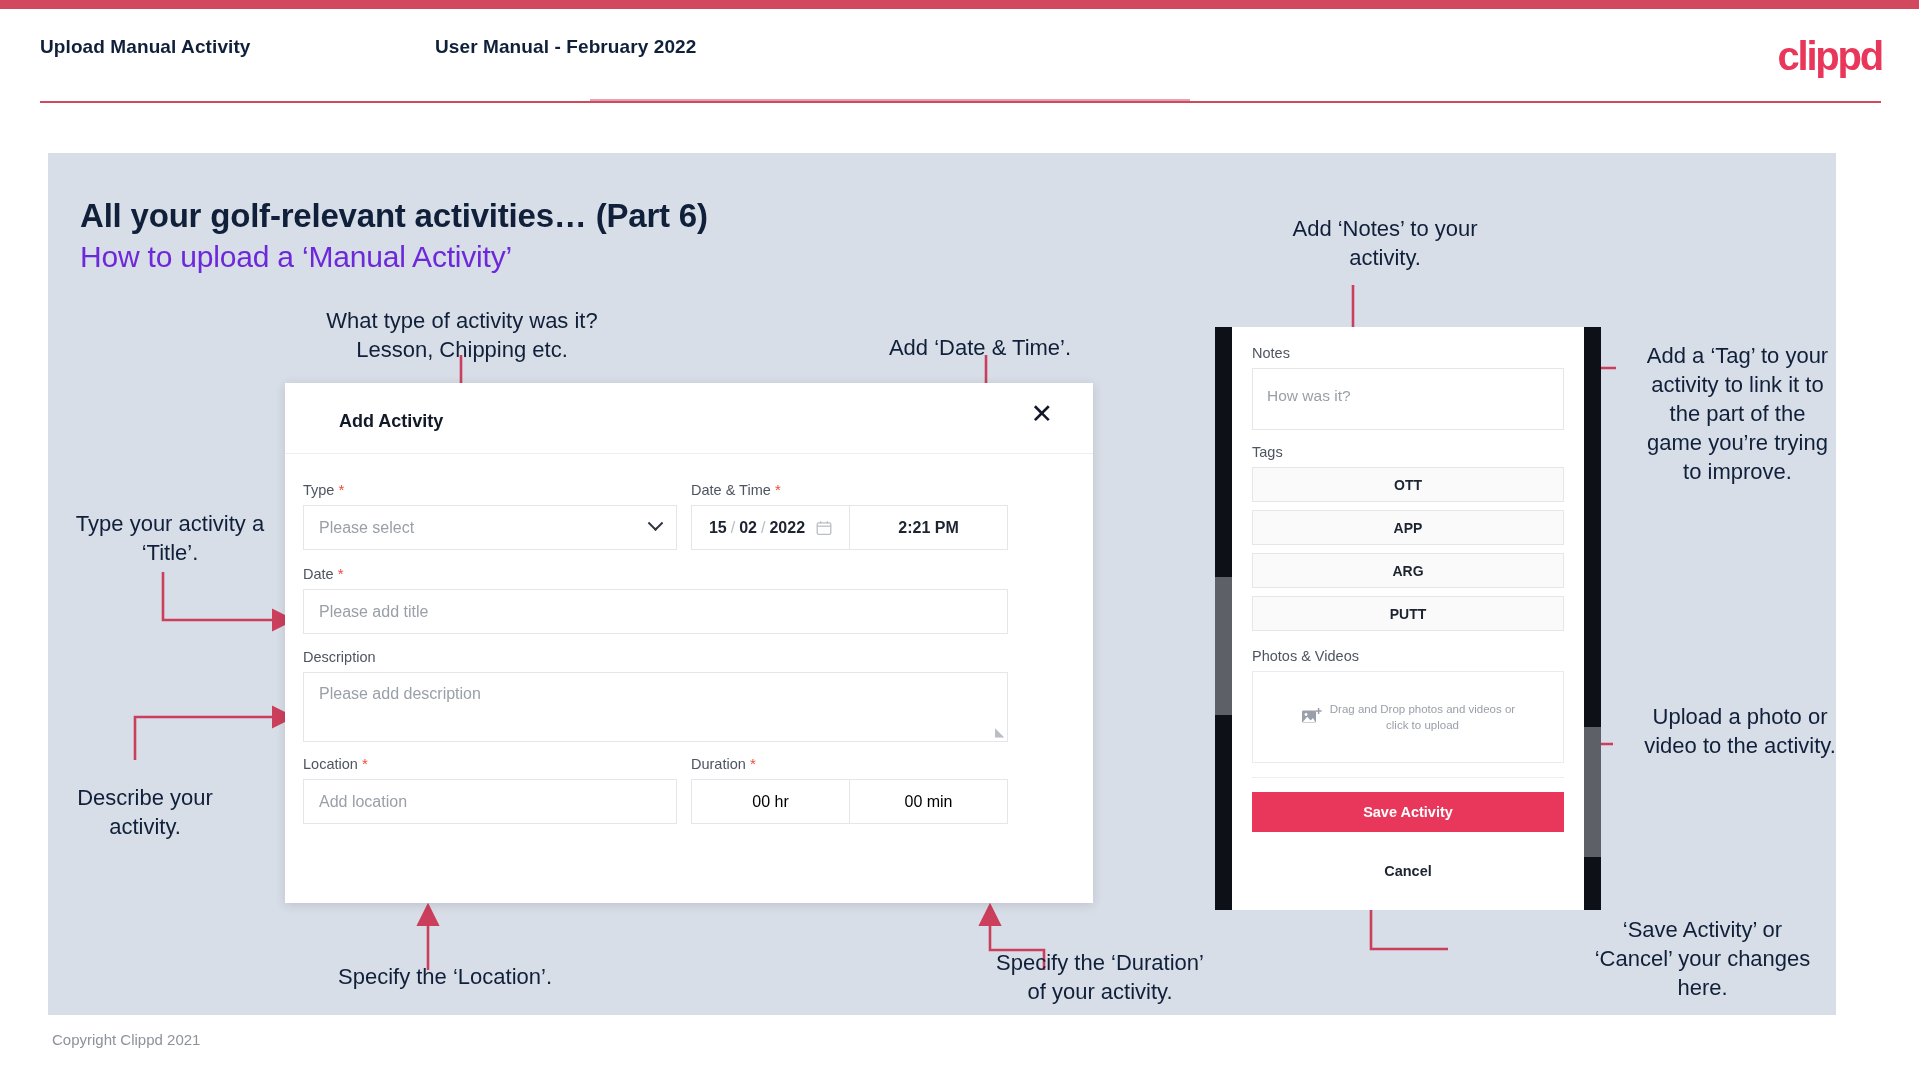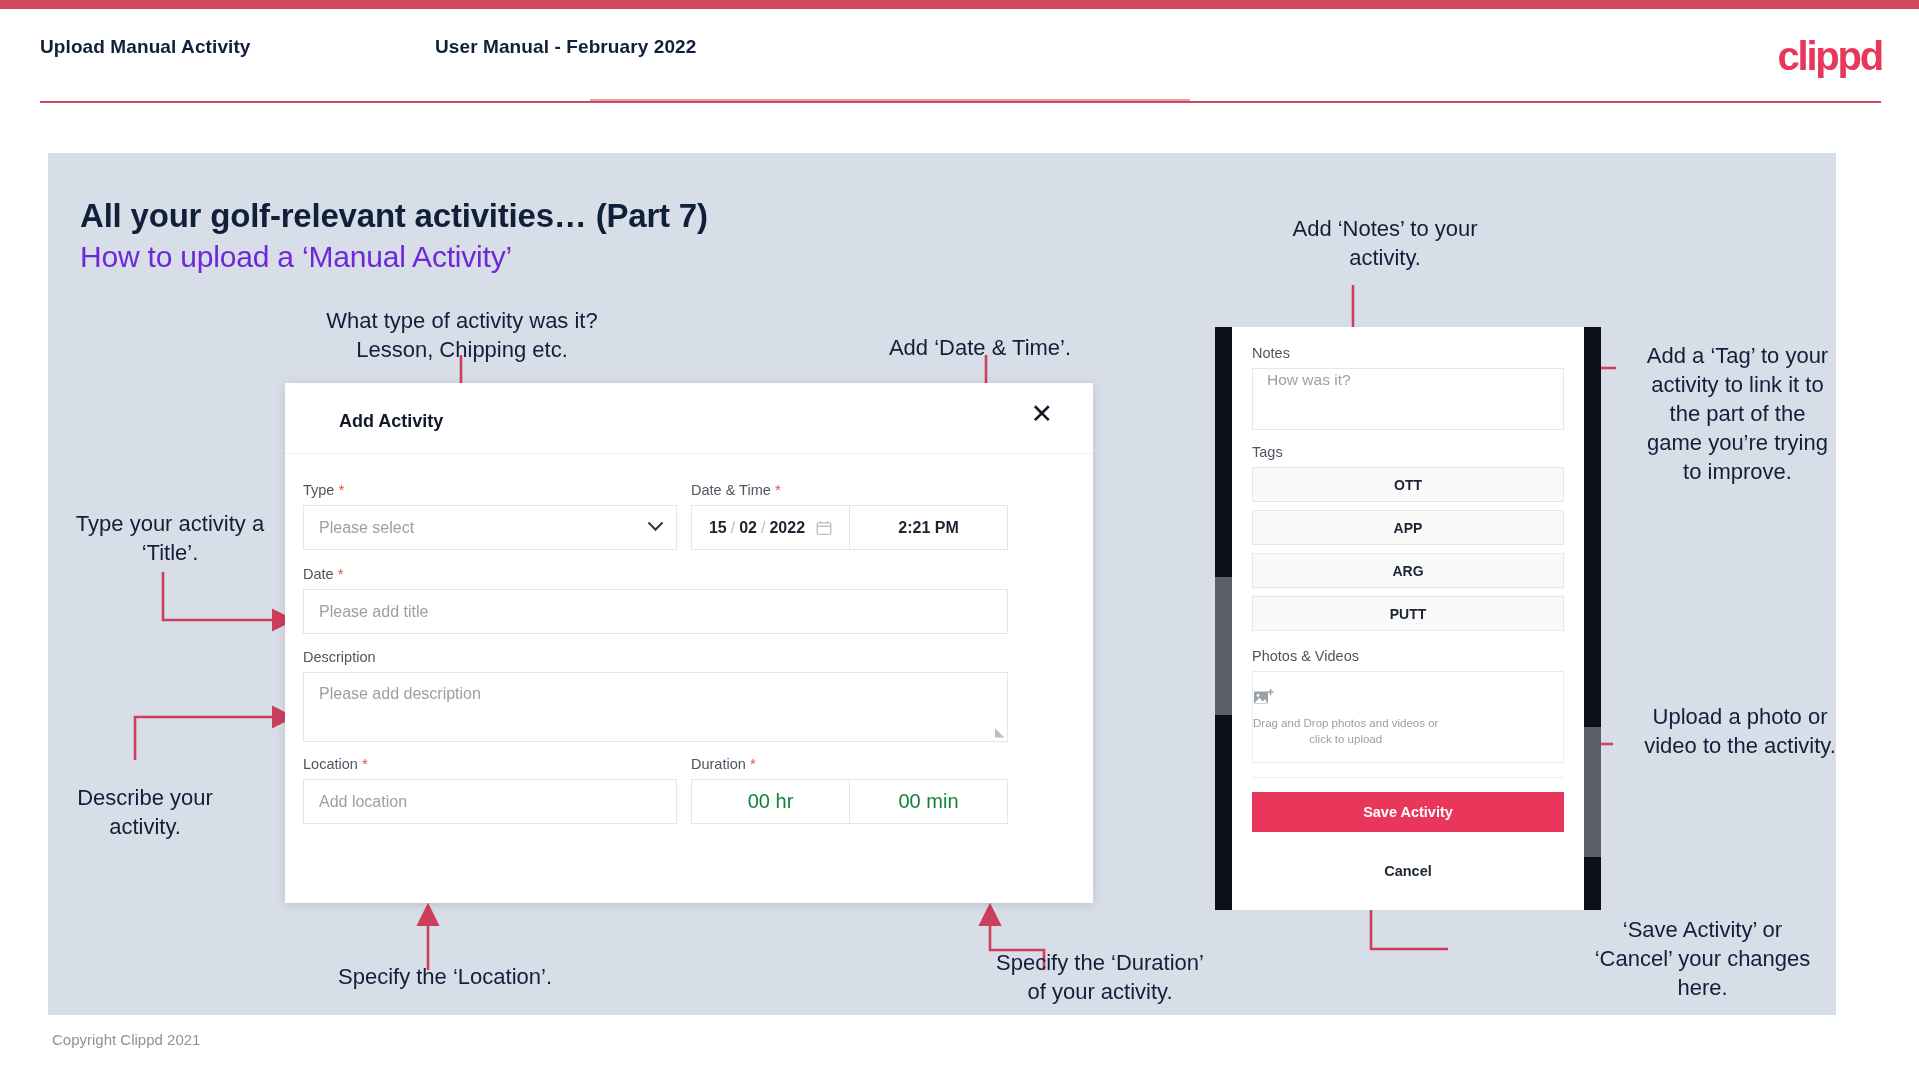--- a/index.html
+++ b/index.html
@@ -111,21 +111,21 @@
   .cal-ico { width: 16px; height: 16px; margin-left: 7px; }
   .dt-time {
     border: 1px solid #e4e6e9; border-left: none; height: 45px; width: 158px;
     display: flex; align-items: center; justify-content: center;
     font-size: 16px; color: #1b2430; font-weight: 700;
   }
   .dur-wrap { display: flex; width: 317px; }
   .dur-cell {
     border: 1px solid #e4e6e9; height: 45px; width: 159px;
     display:flex; align-items:center; justify-content:center;
-    font-size:20px; color:#15803d;
+    font-size:16px; color:#000000;
   }
   .dur-cell.second { border-left: none; width: 158px; }
 
   .ta {
     border: 1px solid #e4e6e9; background: #fff; height: 70px;
     padding: 12px 15px; font-size: 16px; color: #9aa0a8; position: relative;
   }
   .ta-grip {
     position: absolute; right: 3px; bottom: 2px; font-size: 12px; color: #b9bec5;
     transform: scaleX(-1);
@@ -142,32 +142,32 @@
   .ph-frame-r { right: 0; }
   .ph-btn {
     position: absolute; width: 17px; background: #5d6066;
   }
   .ph-screen {
     position: absolute; left: 17px; top: 0; width: 352px; height: 583px;
     background: #ffffff; padding: 18px 20px 0 20px;
   }
   .ph-label { font-size: 14.5px; color: #4d5560; margin-bottom: 7px; }
   .ph-notes {
-    border: 1px solid #e4e6e9; height: 62px; padding: 2px 14px;
+    border: 1px solid #e4e6e9; height: 62px; padding: 18px 14px;
     font-size: 15.5px; color: #9aa0a8;
   }
   .tag-grid { display: grid; grid-template-columns: 1fr; gap: 8px; }
   .tag {
     border: 1px solid #e4e6e9; background: #fafafa; height: 35px;
     display: flex; align-items: center; justify-content: center;
     font-size: 14px; font-weight: 700; color: #1b2430;
   }
   .dropzone {
     border: 1px solid #e9ebee; height: 92px;
-    display: flex; flex-direction: column; align-items: flex-start;
+    display: flex; flex-direction: row; align-items: center;
     justify-content: center; gap: 7px;
   }
   .dz-text { font-size: 11.5px; color: #9aa0a8; text-align: center; line-height: 16px; }
   .ph-rule { height: 1px; background: #eceef1; margin: 14px 0 14px 0; }
   .save-btn {
     background: #e8375a; height: 40px; color: #fff; font-size: 14.5px;
     font-weight: 700; display: flex; align-items: center; justify-content: center;
     cursor: pointer;
   }
   .cancel-btn {
@@ -182,21 +182,21 @@
 <div id="root">
 
   <div class="topstripe"></div>
   <div class="hdr-title">Upload Manual Activity</div>
   <div class="hdr-sub">User Manual - February 2022</div>
   <div class="brand">clippd</div>
   <div class="hdr-rule"></div>
   <div class="hdr-rule2"></div>
 
   <div class="slide"></div>
-  <div class="slide-h1">All your golf-relevant activities… (Part 7)</div>
+  <div class="slide-h1">All your golf-relevant activities… (Part 6)</div>
   <div class="slide-h2">How to upload a ‘Manual Activity’</div>
 
   <svg class="conn">
     <defs>
       <marker id="ah" markerWidth="9" markerHeight="9" refX="7" refY="4.5" orient="auto">
         <path d="M0,0 L9,4.5 L0,9 z" fill="#cc3f5c"></path>
       </marker>
     </defs>
     <g stroke="#cc3f5c" stroke-width="2.6" fill="none" marker-end="url(#ah)">
       <path d="M461,355 L461,438 L516,438 L516,482"></path>

